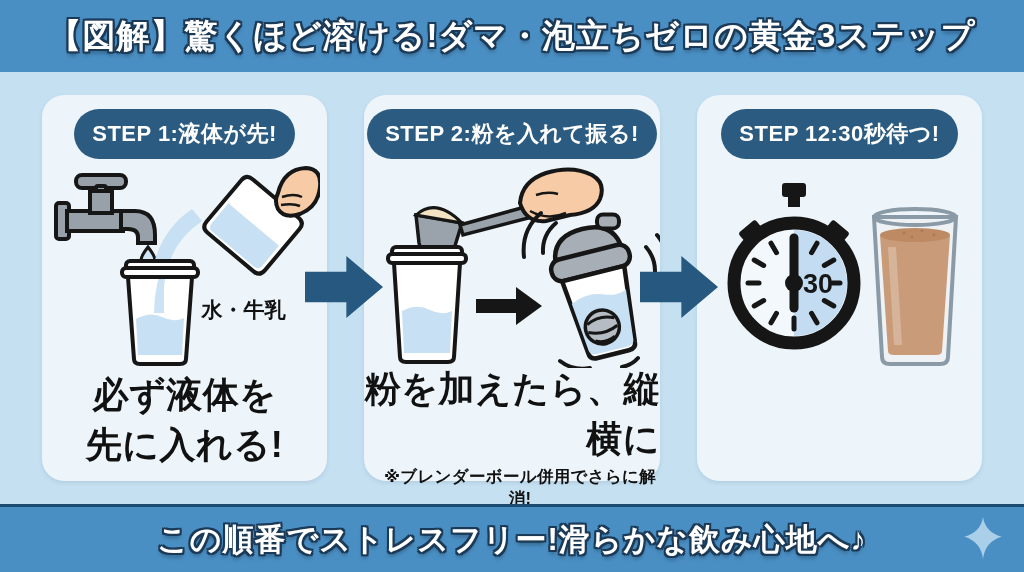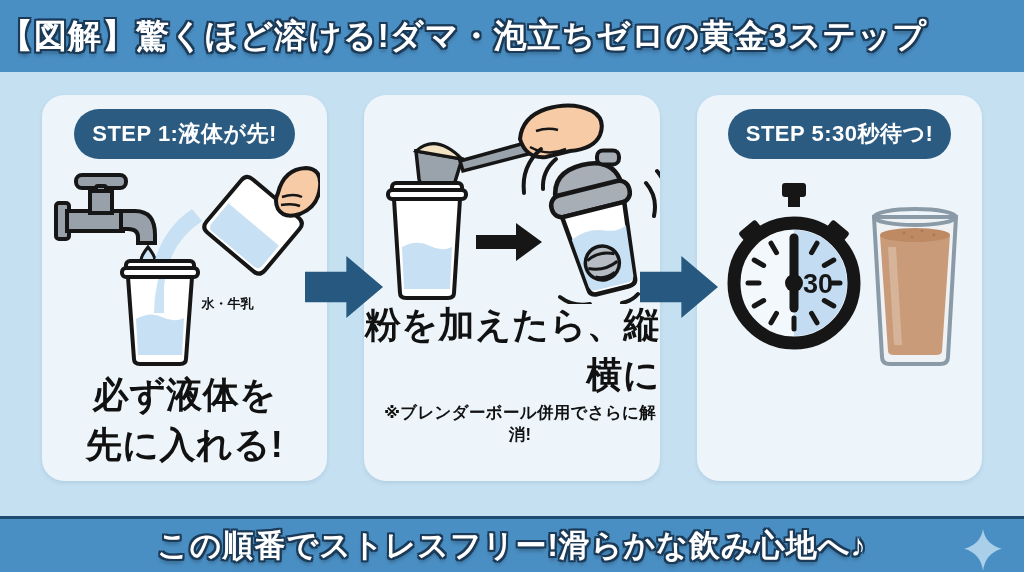--- a/index.html
+++ b/index.html
@@ -4,44 +4,44 @@
 <style>
   :root{
     --banner:#4a8fc4; --bg:#c5e0f1; --card:#edf5fa; --badge:#2b5b80;
     --arrow:#27587f; --divider:#1d4a70; --ink:#111111; --water:#c7e0f4;
     --shake:#c99b78; --sparkle:#a9cfe9; --outline:#1b3a57;
   }
   *{margin:0;padding:0;box-sizing:border-box;}
   html,body{width:1024px;height:572px;overflow:hidden;}
   body{font-family:"Liberation Sans","DejaVu Sans",sans-serif;background:var(--bg);position:relative;}
 
-  .banner{height:72px;background:var(--banner);display:flex;align-items:center;justify-content:flex-start;}
+  .banner{height:72px;background:var(--banner);display:flex;align-items:center;justify-content:center;}
   .banner-text{
     color:#fff;font-size:33px;font-weight:bold;letter-spacing:1px;white-space:nowrap;
     text-shadow:-2px -2px 0 var(--outline),2px -2px 0 var(--outline),-2px 2px 0 var(--outline),
       2px 2px 0 var(--outline),0 -2px 0 var(--outline),0 2px 0 var(--outline),
       -2px 0 0 var(--outline),2px 0 0 var(--outline),0 4px 4px rgba(0,0,0,.35);
   }
 
   .main{position:absolute;top:72px;left:0;right:0;height:436px;background:var(--bg);}
   .cards{display:flex;gap:37px;padding:23px 42px 0;}
   .card{flex:1;height:386px;background:var(--card);border-radius:22px;box-shadow:0 2px 4px rgba(40,80,110,.12);
         display:flex;flex-direction:column;align-items:center;position:relative;}
   .badge{margin-top:14px;background:var(--badge);color:#fff;font-weight:bold;font-size:22px;
          padding:10px 18px;border-radius:26px;white-space:nowrap;letter-spacing:.5px;}
   .illu{position:relative;margin-top:4px;}
   .caption{text-align:center;font-weight:bold;color:var(--ink);font-size:36px;line-height:1.38;letter-spacing:.5px;}
   .footnote{text-align:center;font-weight:bold;color:var(--ink);font-size:16.5px;margin-top:3px;letter-spacing:.3px;margin-left:16px;}
-  .illu-note{position:absolute;left:152px;top:132px;font-size:13px;font-weight:bold;color:var(--ink);line-height:1.4;white-space:nowrap;}
+  .illu-note{position:absolute;left:152px;top:132px;font-size:21px;font-weight:bold;color:var(--ink);line-height:1.4;white-space:nowrap;}
 
   .flow-arrow{position:absolute;width:78px;height:66px;background:var(--arrow);top:182px;
     clip-path:polygon(0 27%,53% 27%,53% 3%,100% 50%,53% 97%,53% 73%,0 73%);}
   .flow-arrow.a1{left:305px;} .flow-arrow.a2{left:640px;}
 
-  .footer{position:absolute;bottom:0;left:0;right:0;height:56px;background:var(--banner);
+  .footer{position:absolute;bottom:0;left:0;right:0;height:68px;background:var(--banner);
           border-top:3px solid var(--divider);display:flex;align-items:center;justify-content:center;}
   .footer-text{
     color:#fff;font-size:31px;font-weight:bold;letter-spacing:1px;white-space:nowrap;
     text-shadow:-2px -2px 0 var(--outline),2px -2px 0 var(--outline),-2px 2px 0 var(--outline),
       2px 2px 0 var(--outline),0 -2px 0 var(--outline),0 2px 0 var(--outline),
       -2px 0 0 var(--outline),2px 0 0 var(--outline),0 4px 4px rgba(0,0,0,.35);
   }
   .sparkle{position:absolute;right:22px;top:10px;}
 </style>
 </head>
@@ -92,20 +92,21 @@
           <div>水・牛乳</div>
         </div>
       </div>
       <div class="caption">
         <div>必ず液体を</div>
         <div>先に入れる!</div>
       </div>
     </section>
 
     <section class="card">
+      <div class="badge">STEP 2:粉を入れて振る!</div>
       <div class="illu" style="width:296px;height:205px;">
         <svg width="296" height="205" viewBox="0 0 296 205">
 
           <g fill="#d9c79a">
             <circle cx="66" cy="92" r="2.6"></circle>
               <circle cx="76" cy="100" r="2.6"></circle>
               <circle cx="60" cy="104" r="2.4"></circle>
             <circle cx="72" cy="112" r="2.6"></circle>
               <circle cx="64" cy="120" r="2.4"></circle>
           </g>
@@ -152,21 +153,21 @@
           </g>
         </svg>
       </div>
       <div class="caption" style="margin-top:-4px;text-align:right;">
         <div>粉を加えたら、縦横に</div>
       </div>
       <div class="footnote">※ブレンダーボール併用でさらに解消!</div>
     </section>
 
     <section class="card">
-      <div class="badge">STEP 5:30秒待つ!</div>
+      <div class="badge">STEP 12:30秒待つ!</div>
       <div class="illu" style="width:264px;height:196px;margin-top:18px;">
         <svg width="264" height="196" viewBox="0 0 264 196">
 
           <g>
             <rect x="74" y="6" width="24" height="14" rx="3" fill="#161616"></rect>
             <rect x="80" y="18" width="12" height="12" fill="#161616"></rect>
             <g transform="rotate(-40 86 106)">
                 <rect x="75" y="32" width="22" height="13" rx="3" fill="#161616"></rect>
               </g>
             <g transform="rotate(40 86 106)">

